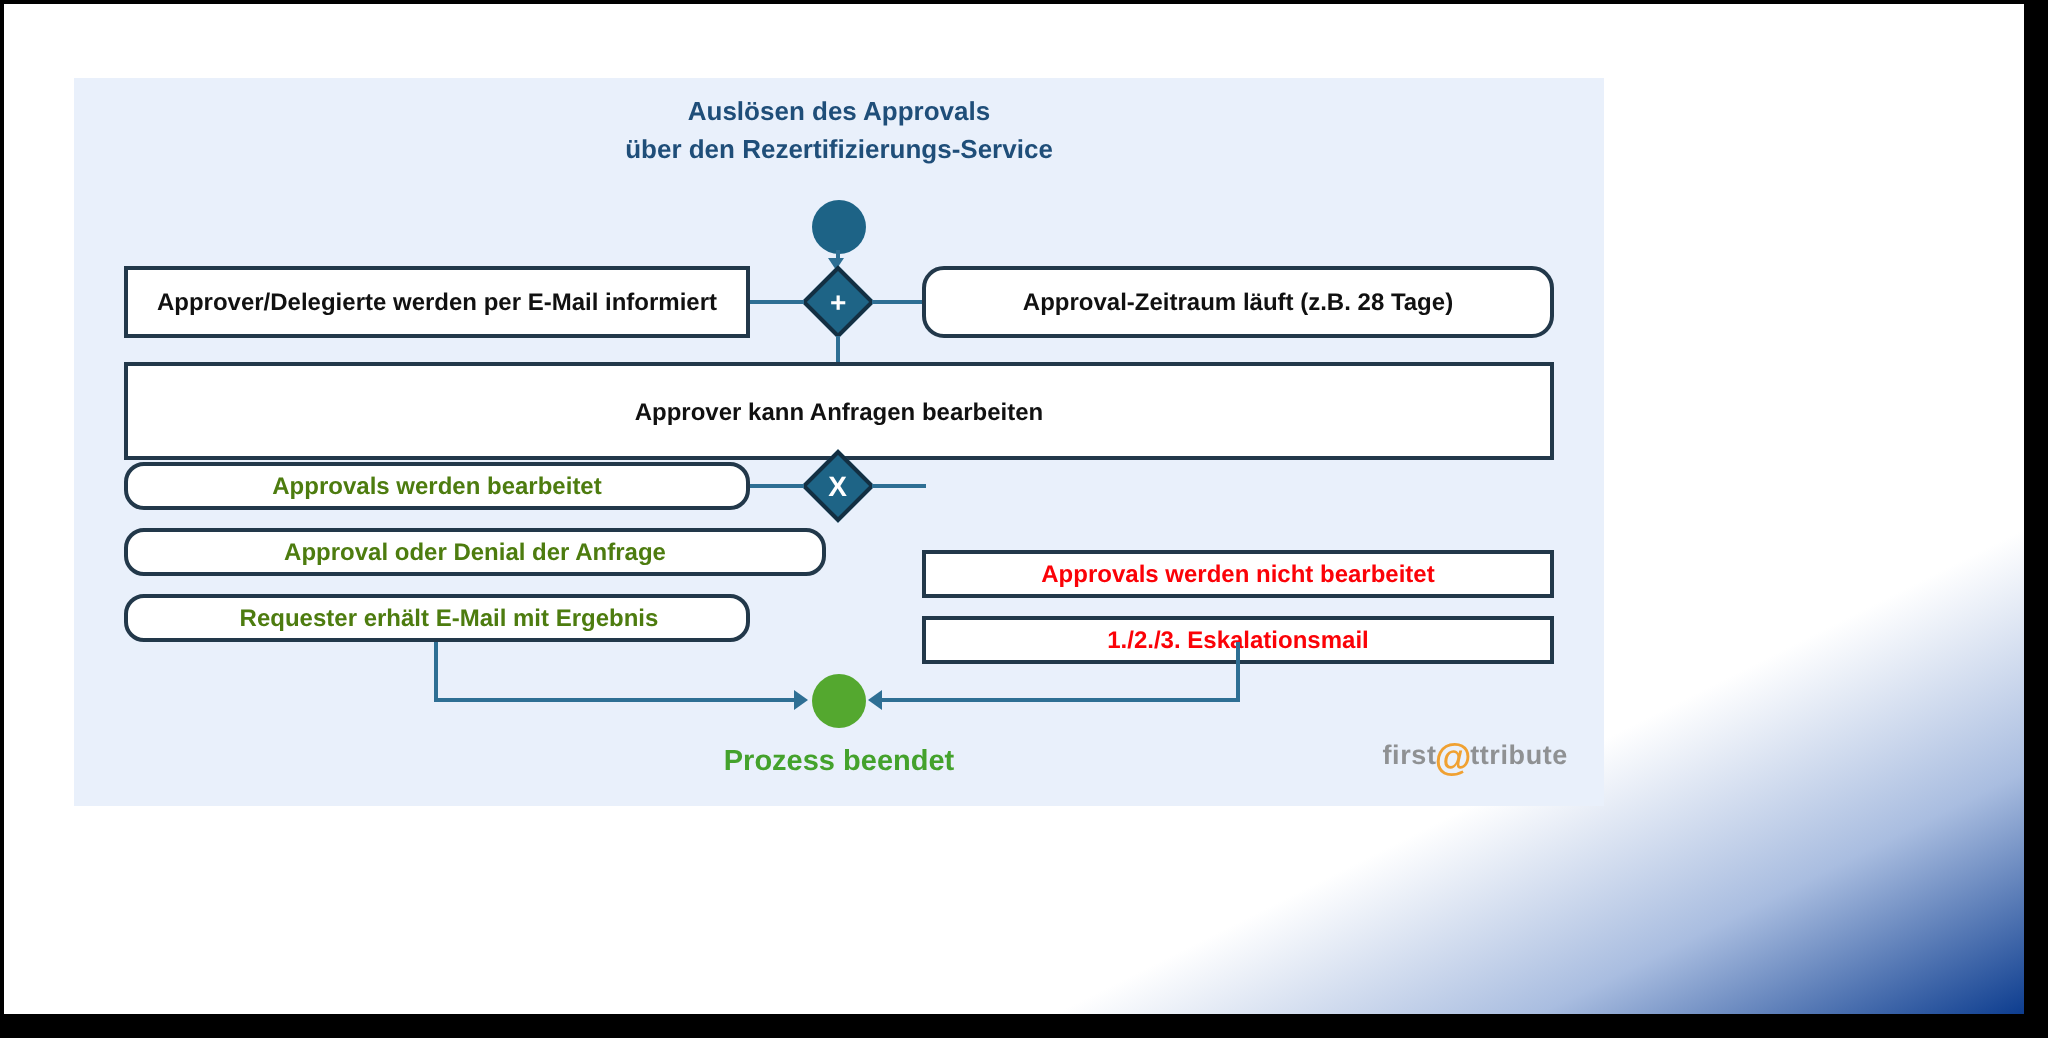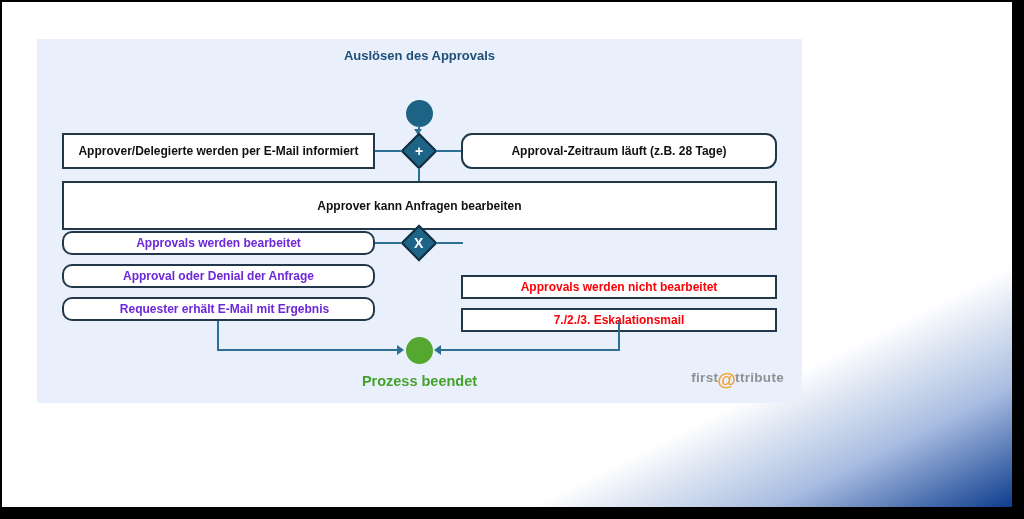--- a/index.html
+++ b/index.html
@@ -19,29 +19,29 @@
     position:absolute; left:0; top:7px; width:100%;
     text-align:center; color:#1f4e79; font-weight:bold;
     font-size:13px; line-height:19px;
   }
 
   .box {
     position:absolute; background:#ffffff; border:2px solid #22384a;
     display:flex; align-items:center; justify-content:center;
     font-weight:bold; font-size:12px; color:#111; text-align:left;
   }
-  .box.green { color:#6d28d9;border-radius:10px; }
+  .box.green { color:#4d7c0f;border-radius:10px; }
   .box.red   { color:#fb0207;margin-top:44px; }
 
   .box-left-top  { left:25px;  top:94px;  width:313px; height:36px; }
   .box-right-top { left:424px; top:94px;  width:316px; height:36px;border-radius:11px; }
   .box-wide      { left:25px;  top:142px; width:715px; height:49px; }
   .row-a-left  { left:25px;  top:192px; width:313px; height:24px; }
   .row-a-right { left:424px; top:192px; width:316px; height:24px; }
-  .row-b-left  { left:25px;  top:225px; width:313px; height:24px; }
+  .row-b-left  { left:25px;  top:225px; width:351px; height:24px; }
   .row-b-right { left:424px; top:225px; width:316px; height:24px; }
   .row-c-left  { left:25px;  top:258px; width:313px; height:24px;padding-left:12px; }
   .row-c-right { left:424px; top:258px; width:316px; height:24px; }
 
   .circle {
     position:absolute; width:27px; height:27px; border-radius:50%;
   }
   .start-circle { left:369px; top:61px; background:#1d6386; }
   .end-circle   { left:369px; top:298px; background:#54a82f; }
 
@@ -90,20 +90,21 @@
   .logo .at { color:#f0a132; font-size:19px; font-weight:bold; margin:0 -1px; position:relative; top:-1px; }
 </style>
 </head>
 <body>
 
 <div class="slide">
   <div class="panel">
 
     <div class="title">
       <div>Auslösen des Approvals</div>
+      <div>über den Rezertifizierungs-Service</div>
     </div>
 
     <div class="circle start-circle"></div>
     <div class="line vline" style="left:381px; top:86px; height:6px;"></div>
     <div class="arrow-down" style="left:377px; top:90px;"></div>
 
     <div class="diamond plus">
       <span>+</span>
     </div>
     <div class="line hline" style="left:338px; top:111px; width:27px;"></div>
@@ -118,21 +119,21 @@
       <span>X</span>
     </div>
     <div class="line hline" style="left:338px; top:203px; width:27px;"></div>
     <div class="line hline" style="left:399px; top:203px; width:27px;"></div>
 
     <div class="box green row-a-left">Approvals werden bearbeitet</div>
     <div class="box green row-b-left">Approval oder Denial der Anfrage</div>
     <div class="box green row-c-left">Requester erhält E-Mail mit Ergebnis</div>
 
     <div class="box red row-a-right">Approvals werden nicht bearbeitet</div>
-    <div class="box red row-b-right">7./2./3. Eskalationsmail</div>
+    <div class="box red row-b-right">1./2./3. Eskalationsmail</div>
 
     <div class="line vline" style="left:180px; top:282px; height:30px;"></div>
     <div class="line hline" style="left:180px; top:310px; width:182px;"></div>
     <div class="arrow-right" style="left:360px; top:306px;"></div>
 
     <div class="line vline" style="left:581px; top:282px; height:30px;"></div>
     <div class="line hline" style="left:401px; top:310px; width:182px;"></div>
     <div class="arrow-left" style="left:397px; top:306px;"></div>
 
     <div class="circle end-circle"></div>

